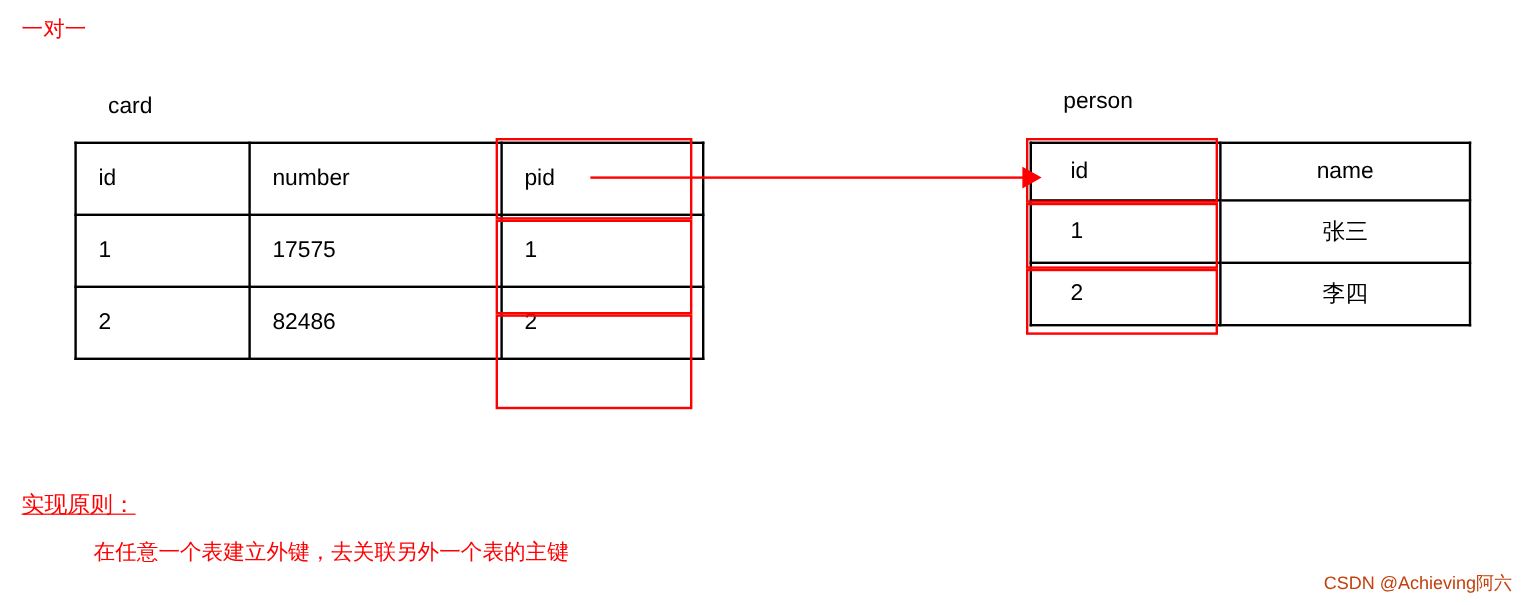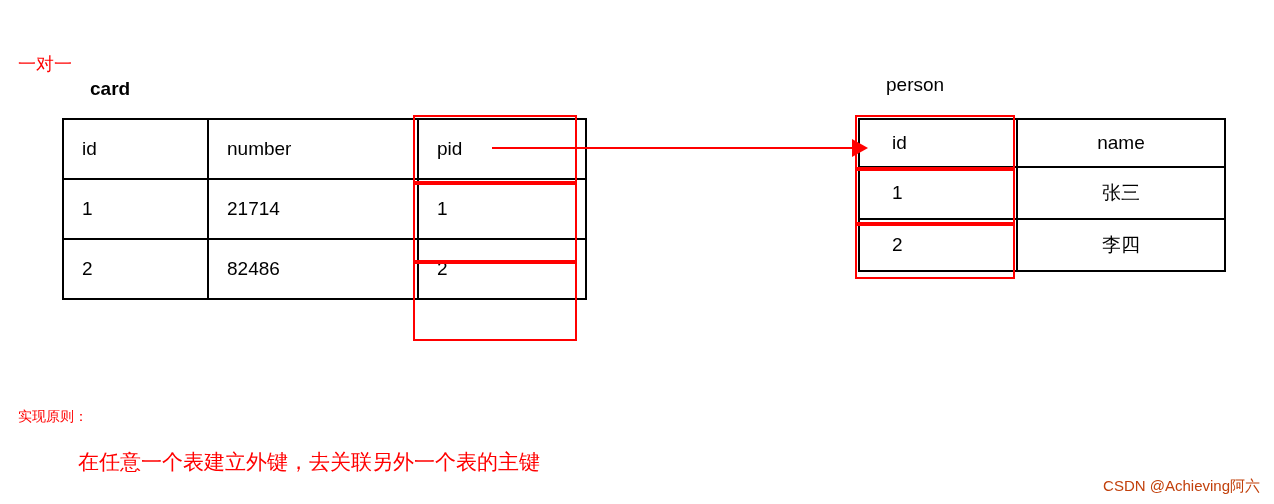--- a/index.html
+++ b/index.html
@@ -10,28 +10,27 @@
       height: 504px;
       position: relative;
       background: #fff;
     }
     .title {
       color: #ff0000;
       position: absolute;
       top: 12px;
       left: 18px;
       font-size: 18px;
-      margin-top: 40px;
     }
     .table-label {
       position: absolute;
       font-size: 19px;
       color: #000;
     }
-    .label-card { top: 78px; left: 90px; font-weight: bold; }
+    .label-card { top: 78px; left: 90px; }
     .label-person { top: 74px; left: 886px; }
     
     .card-table {
       position: absolute;
       top: 118px;
       left: 62px;
       border-collapse: collapse;
     }
     .card-table td {
       border: 2px solid #000;
@@ -91,28 +90,29 @@
       border-left: 16px solid #ff0000;
       border-top: 9px solid transparent;
       border-bottom: 9px solid transparent;
     }
     
     .principle-label {
       position: absolute;
       top: 408px;
       left: 18px;
       color: #ff0000;
-      font-size: 14px;
+      font-size: 19px;
+      text-decoration: underline;
     }
     .principle-text {
       position: absolute;
       top: 448px;
       left: 78px;
       color: #ff0000;
-      font-size: 21px;
+      font-size: 18px;
     }
     .watermark {
       position: absolute;
       bottom: 8px;
       right: 14px;
       color: #c2410c;
       font-size: 15px;
     }
   </style>
 </head>
@@ -125,21 +125,21 @@
 
 <table class="card-table">
   <tbody>
       <tr>
     <td class="c1">id</td>
     <td class="c2">number</td>
     <td class="c3">pid</td>
   </tr>
   <tr>
     <td class="c1">1</td>
-    <td class="c2">21714</td>
+    <td class="c2">17575</td>
     <td class="c3">1</td>
   </tr>
   <tr>
     <td class="c1">2</td>
     <td class="c2">82486</td>
     <td class="c3">2</td>
   </tr>
 </tbody>
   </table>
 

